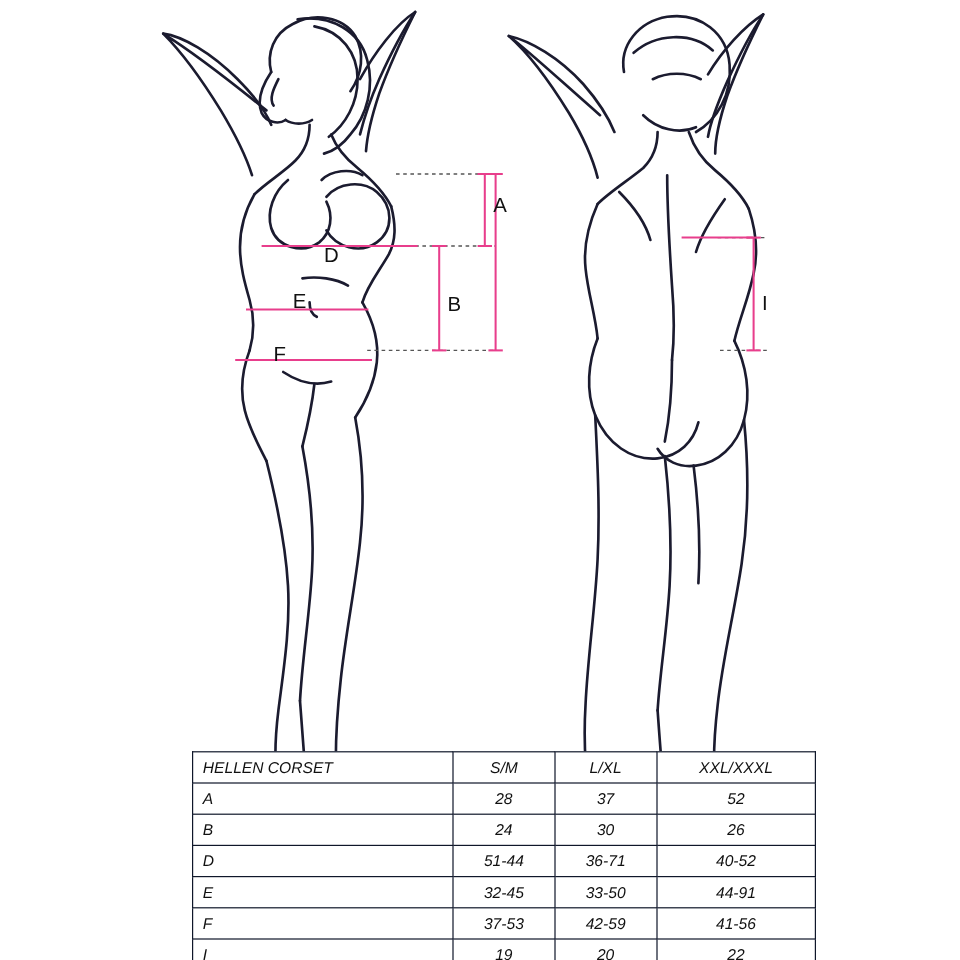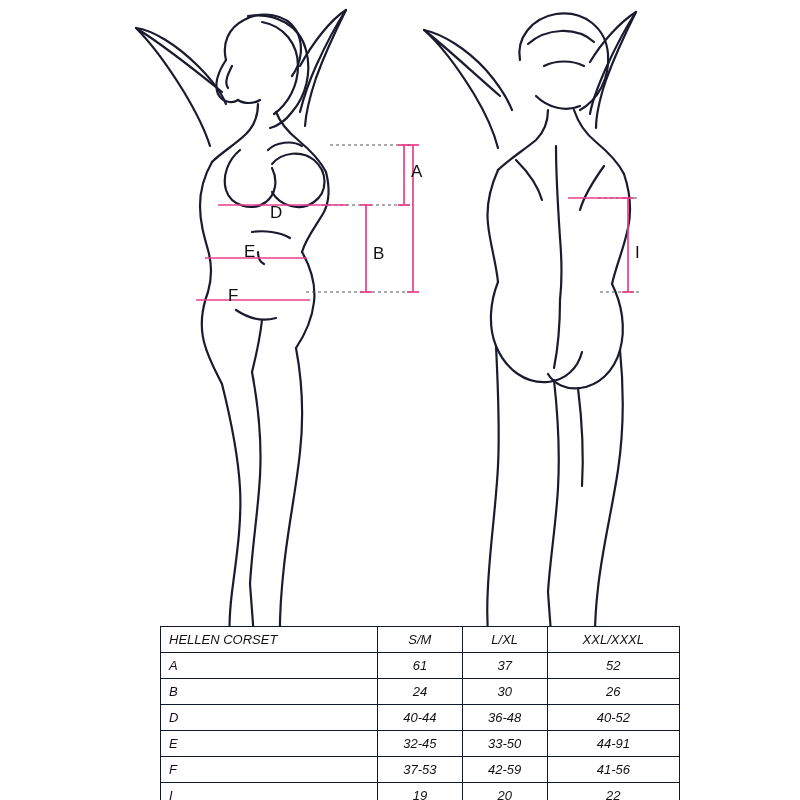--- a/index.html
+++ b/index.html
@@ -192,34 +192,34 @@
   <table class="size-table">
     <tbody>
       <tr class="header">
         <td class="rowhead">HELLEN CORSET</td>
         <td>S/M</td>
         <td>L/XL</td>
         <td>XXL/XXXL</td>
       </tr>
       <tr>
         <td class="rowhead">A</td>
-        <td>61</td>
+        <td>28</td>
         <td>37</td>
         <td>52</td>
       </tr>
       <tr>
         <td class="rowhead">B</td>
         <td>24</td>
         <td>30</td>
         <td>26</td>
       </tr>
       <tr>
         <td class="rowhead">D</td>
-        <td>40-44</td>
-        <td>36-48</td>
+        <td>51-44</td>
+        <td>36-71</td>
         <td>40-52</td>
       </tr>
       <tr>
         <td class="rowhead">E</td>
         <td>32-45</td>
         <td>33-50</td>
         <td>44-91</td>
       </tr>
       <tr>
         <td class="rowhead">F</td>

